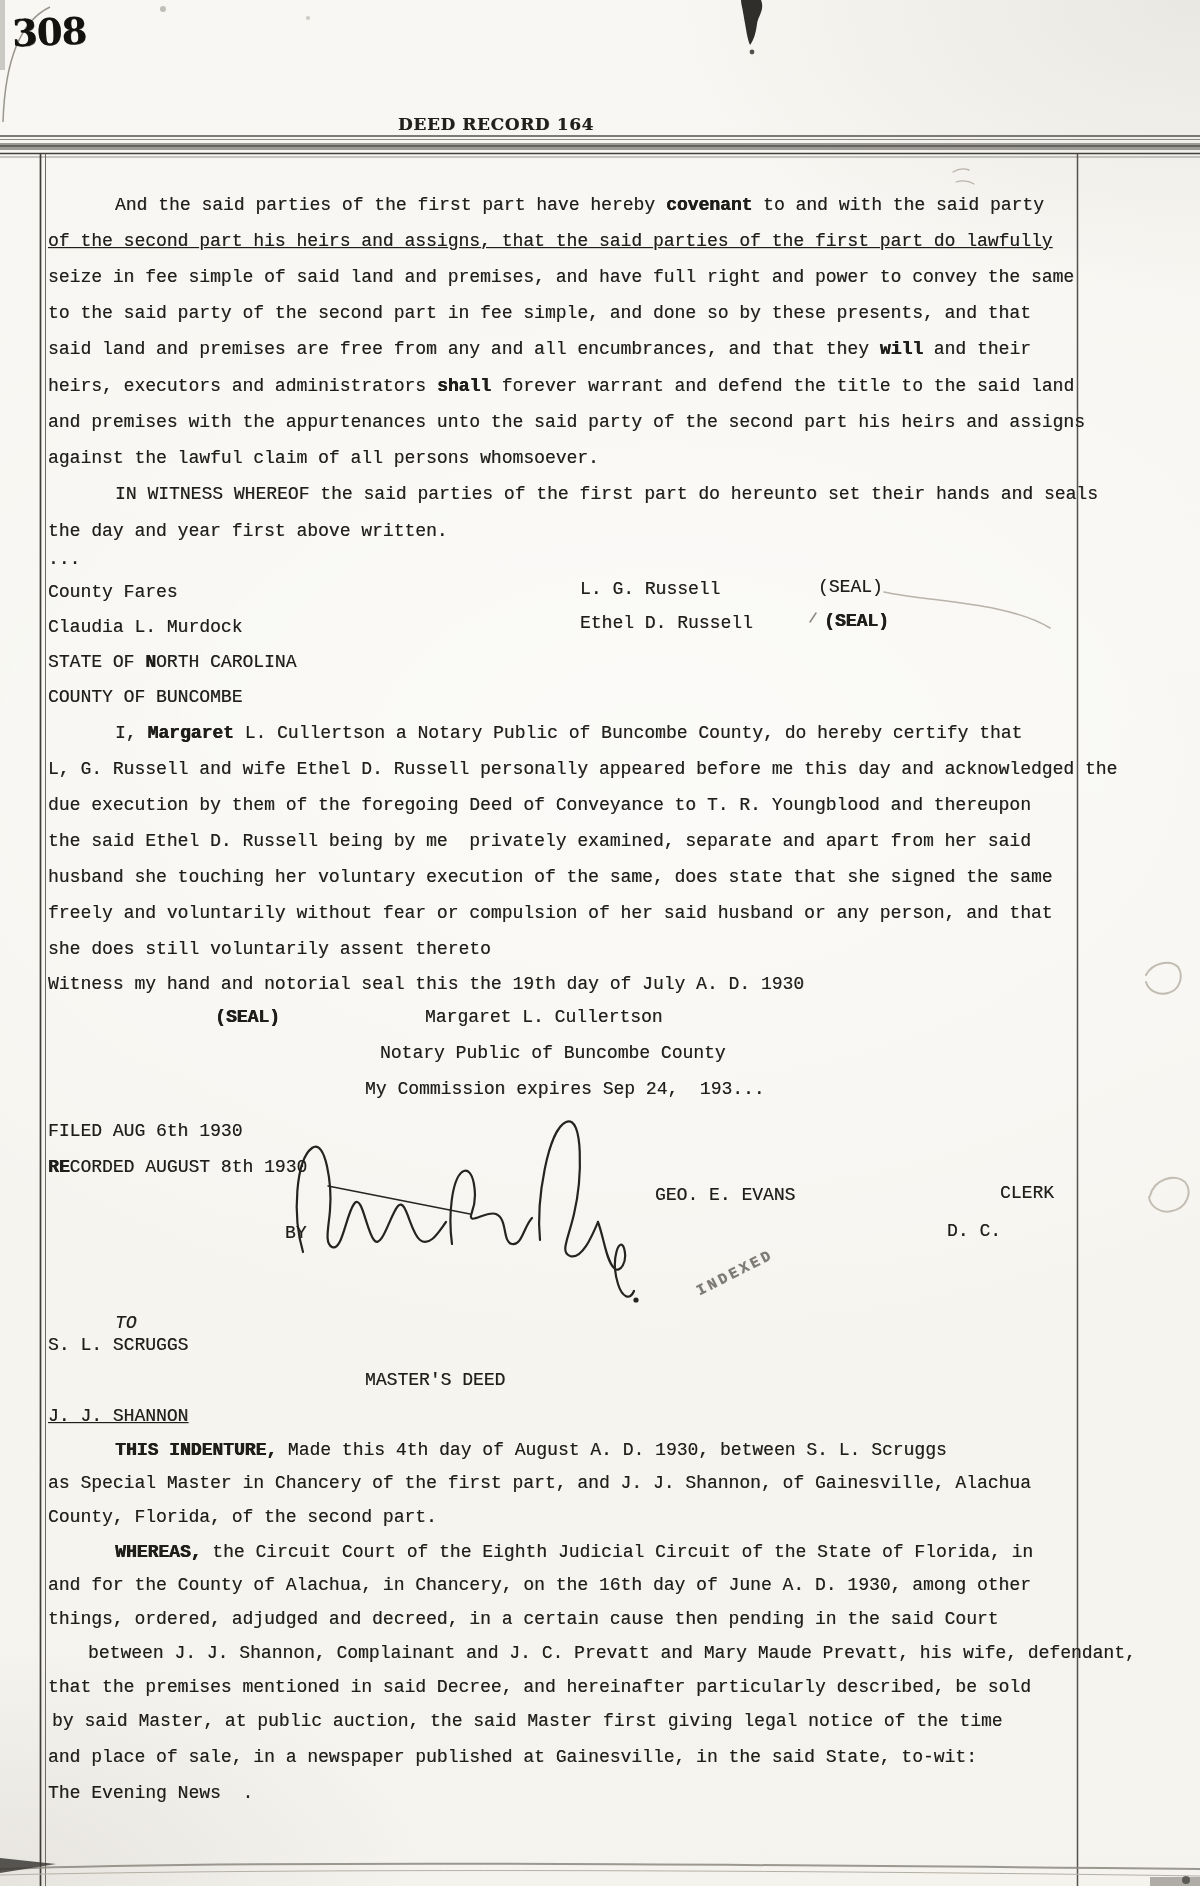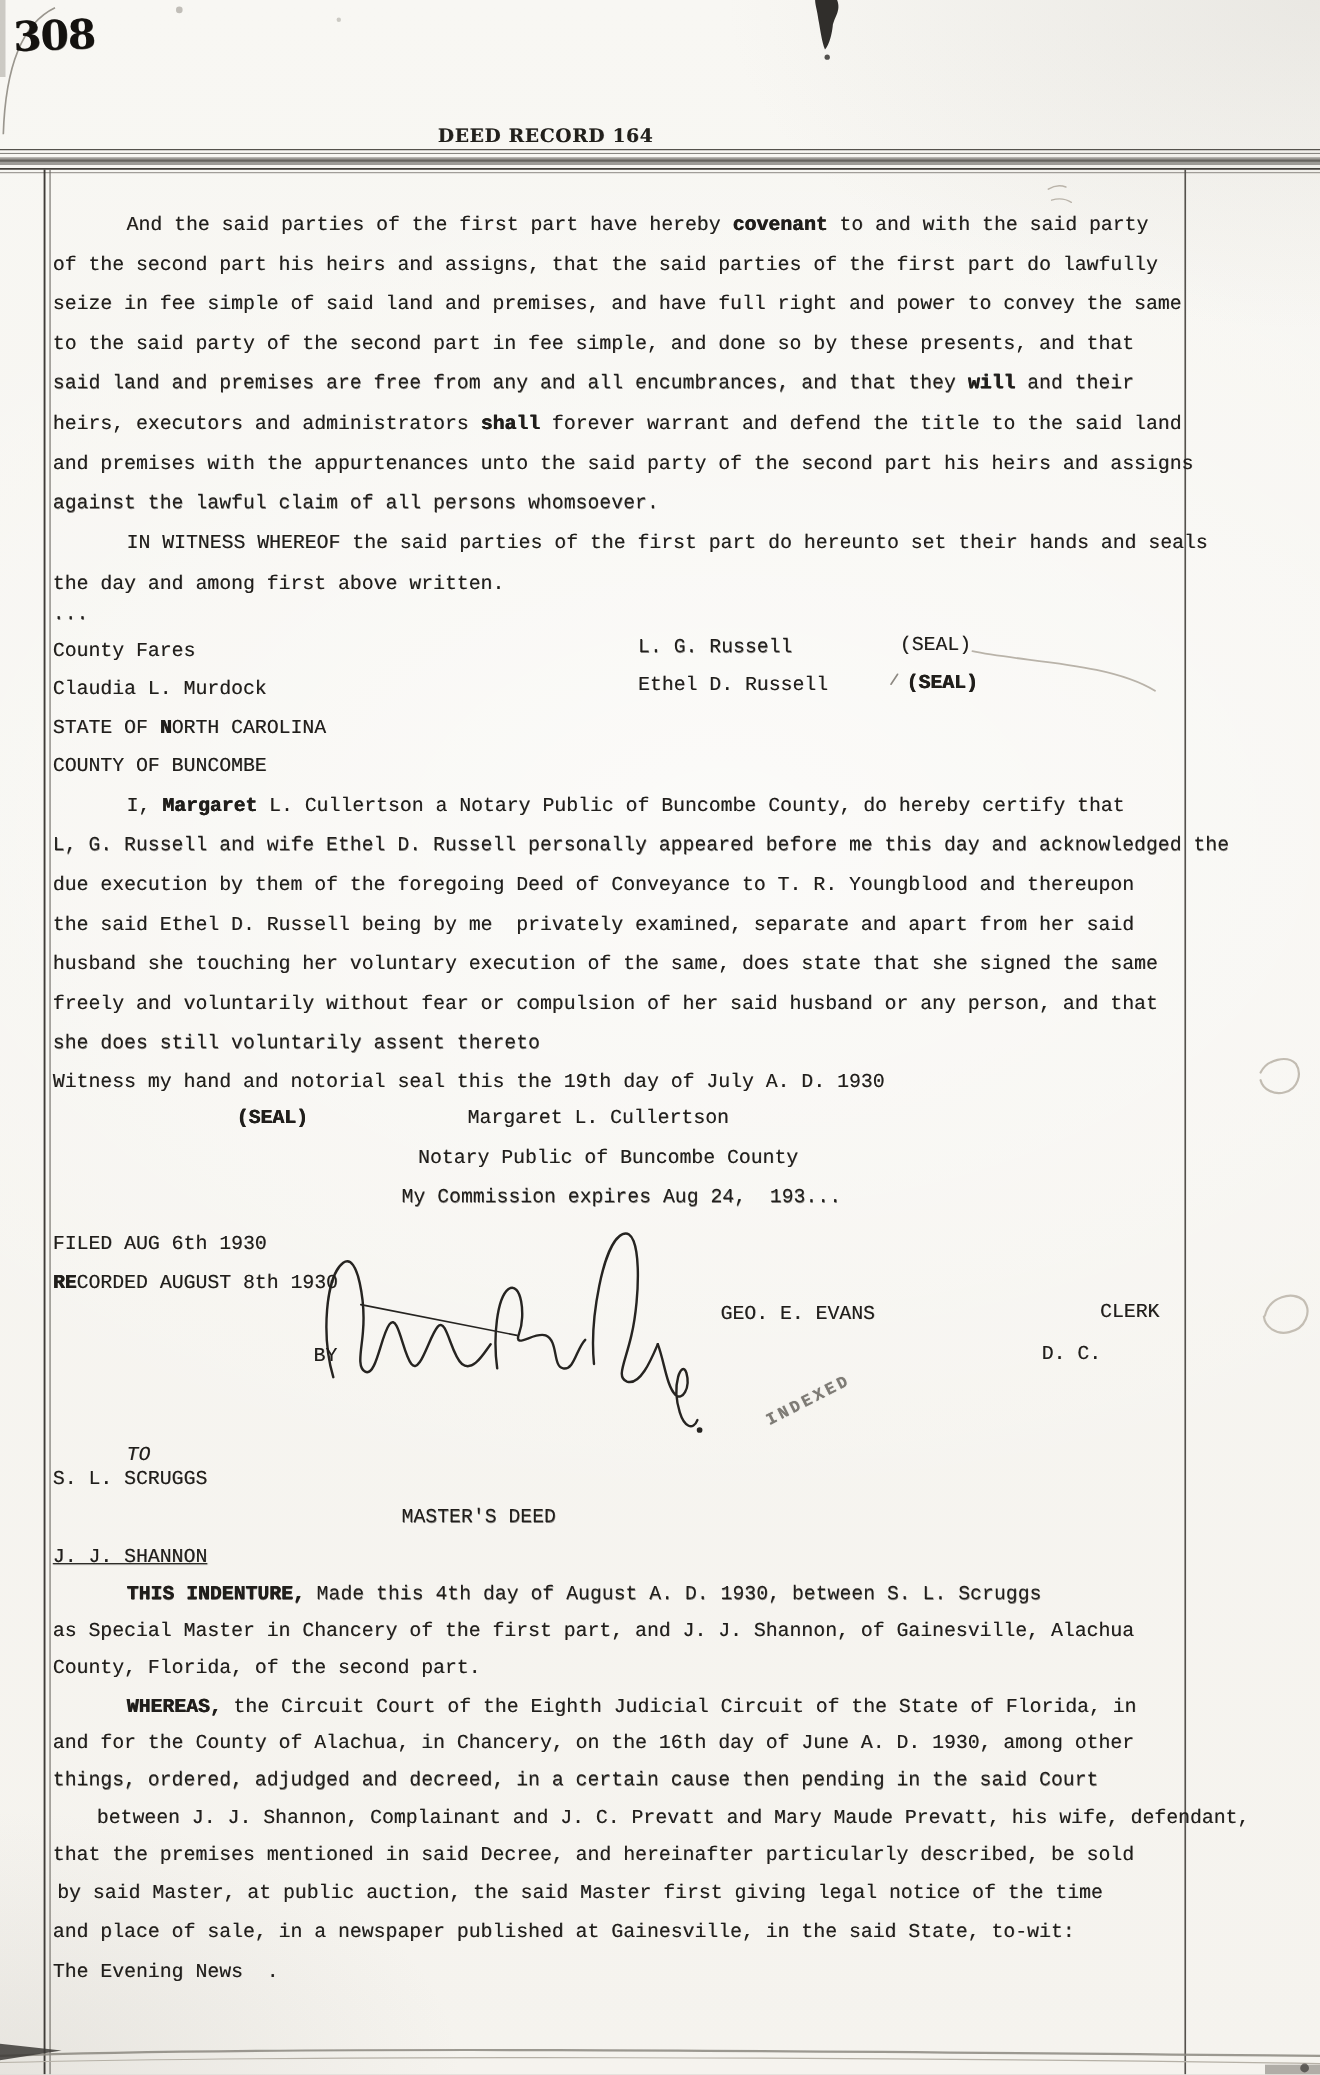--- a/index.html
+++ b/index.html
@@ -98,50 +98,50 @@
       <rect x="1150" y="1877" width="50" height="9" fill="#6b6760" opacity="0.5"></rect>
       <circle cx="1186" cy="1880" r="4" fill="#3a3834" opacity="0.7"></circle>
     </g>
   </svg>
 
   <div class="pagenum">308</div>
   <div class="header">DEED RECORD 164</div>
 
   <div id="text-layer">
       <div class="line" style="left: 115px; top: 196px;"><span>And the said parties of the first part have hereby </span><b>covenant</b><span> to and with the said party</span></div>
-      <div class="line" style="left: 48px; top: 232px;"><span>of the second part his heirs and assigns, that the said parties of the first part do lawfully</span></div>
+      <div class="line" style="left: 48px; top: 232px; text-decoration: underline;"><span>of the second part his heirs and assigns, that the said parties of the first part do lawfully</span></div>
       <div class="line" style="left: 48px; top: 268px;"><span>seize in fee simple of said land and premises, and have full right and power to convey the same</span></div>
       <div class="line" style="left: 48px; top: 304px;"><span>to the said party of the second part in fee simple, and done so by these presents, and that</span></div>
       <div class="line" style="left: 48px; top: 340px;"><span>said land and premises are free from any and all encumbrances, and that they </span><b>will</b><span> and their</span></div>
       <div class="line" style="left: 48px; top: 377px;"><span>heirs, executors and administrators </span><b>shall</b><span> forever warrant and defend the title to the said land</span></div>
       <div class="line" style="left: 48px; top: 413px; text-align: center;"><span>and premises with the appurtenances unto the said party of the second part his heirs and assigns</span></div>
       <div class="line" style="left: 48px; top: 449px;"><span>against the lawful claim of all persons whomsoever.</span></div>
       <div class="line" style="left: 115px; top: 485px;"><span>IN WITNESS WHEREOF the said parties of the first part do hereunto set their hands and seals</span></div>
-      <div class="line" style="left: 48px; top: 522px;"><span>the day and among first above written.</span></div>
+      <div class="line" style="left: 48px; top: 522px;"><span>the day and year first above written.</span></div>
       <div class="line" style="left: 48px; top: 550px;"><span>...</span></div>
       <div class="line" style="left: 48px; top: 583px;"><span>County Fares</span></div>
       <div class="line" style="left: 580px; top: 580px;"><span>L. G. Russell</span></div>
       <div class="line" style="left: 818px; top: 578px;"><span>(SEAL)</span></div>
       <div class="line" style="left: 48px; top: 618px;"><span>Claudia L. Murdock</span></div>
       <div class="line" style="left: 580px; top: 614px;"><span>Ethel D. Russell</span></div>
       <div class="line" style="left: 824px; top: 612px;"><span></span><b>(SEAL)</b><span></span></div>
       <div class="line" style="left: 48px; top: 653px;"><span>STATE OF </span><b>N</b><span>ORTH CAROLINA</span></div>
       <div class="line" style="left: 48px; top: 688px;"><span>COUNTY OF BUNCOMBE</span></div>
       <div class="line" style="left: 115px; top: 724px;"><span>I, </span><b>Margaret</b><span> L. Cullertson a Notary Public of Buncombe County, do hereby certify that</span></div>
       <div class="line" style="left: 48px; top: 760px;"><span>L, G. Russell and wife Ethel D. Russell personally appeared before me this day and acknowledged the</span></div>
       <div class="line" style="left: 48px; top: 796px;"><span>due execution by them of the foregoing Deed of Conveyance to T. R. Youngblood and thereupon</span></div>
       <div class="line" style="left: 48px; top: 832px;"><span>the said Ethel D. Russell being by me  privately examined, separate and apart from her said</span></div>
       <div class="line" style="left: 48px; top: 868px;"><span>husband she touching her voluntary execution of the same, does state that she signed the same</span></div>
       <div class="line" style="left: 48px; top: 904px;"><span>freely and voluntarily without fear or compulsion of her said husband or any person, and that</span></div>
       <div class="line" style="left: 48px; top: 940px;"><span>she does still voluntarily assent thereto</span></div>
       <div class="line" style="left: 48px; top: 975px;"><span>Witness my hand and notorial seal this the 19th day of July A. D. 1930</span></div>
       <div class="line" style="left: 215px; top: 1008px;"><span></span><b>(SEAL)</b><span></span></div>
       <div class="line" style="left: 425px; top: 1008px;"><span>Margaret L. Cullertson</span></div>
       <div class="line" style="left: 380px; top: 1044px;"><span>Notary Public of Buncombe County</span></div>
-      <div class="line" style="left: 365px; top: 1080px;"><span>My Commission expires Aug 24,  193...</span></div>
+      <div class="line" style="left: 365px; top: 1080px;"><span>My Commission expires Sep 24,  193...</span></div>
       <div class="line" style="left: 48px; top: 1122px;"><span>FILED AUG 6th 1930</span></div>
       <div class="line" style="left: 48px; top: 1158px;"><span></span><b>RE</b><span>CORDED AUGUST 8th 1930</span></div>
       <div class="line" style="left: 655px; top: 1186px;"><span>GEO. E. EVANS</span></div>
       <div class="line" style="left: 1000px; top: 1184px;"><span>CLERK</span></div>
       <div class="line" style="left: 285px; top: 1224px;"><span>BY</span></div>
       <div class="line" style="left: 947px; top: 1222px;"><span>D. C.</span></div>
       <div class="line" style="left: 48px; top: 1336px;"><span>S. L. SCRUGGS</span></div>
       <div class="line" style="left: 115px; top: 1314px; font-style: italic;"><span>TO</span></div>
       <div class="line" style="left: 365px; top: 1371px;"><span>MASTER'S DEED</span></div>
       <div class="line" style="left: 48px; top: 1407px; text-decoration: underline;"><span>J. J. SHANNON</span></div>

